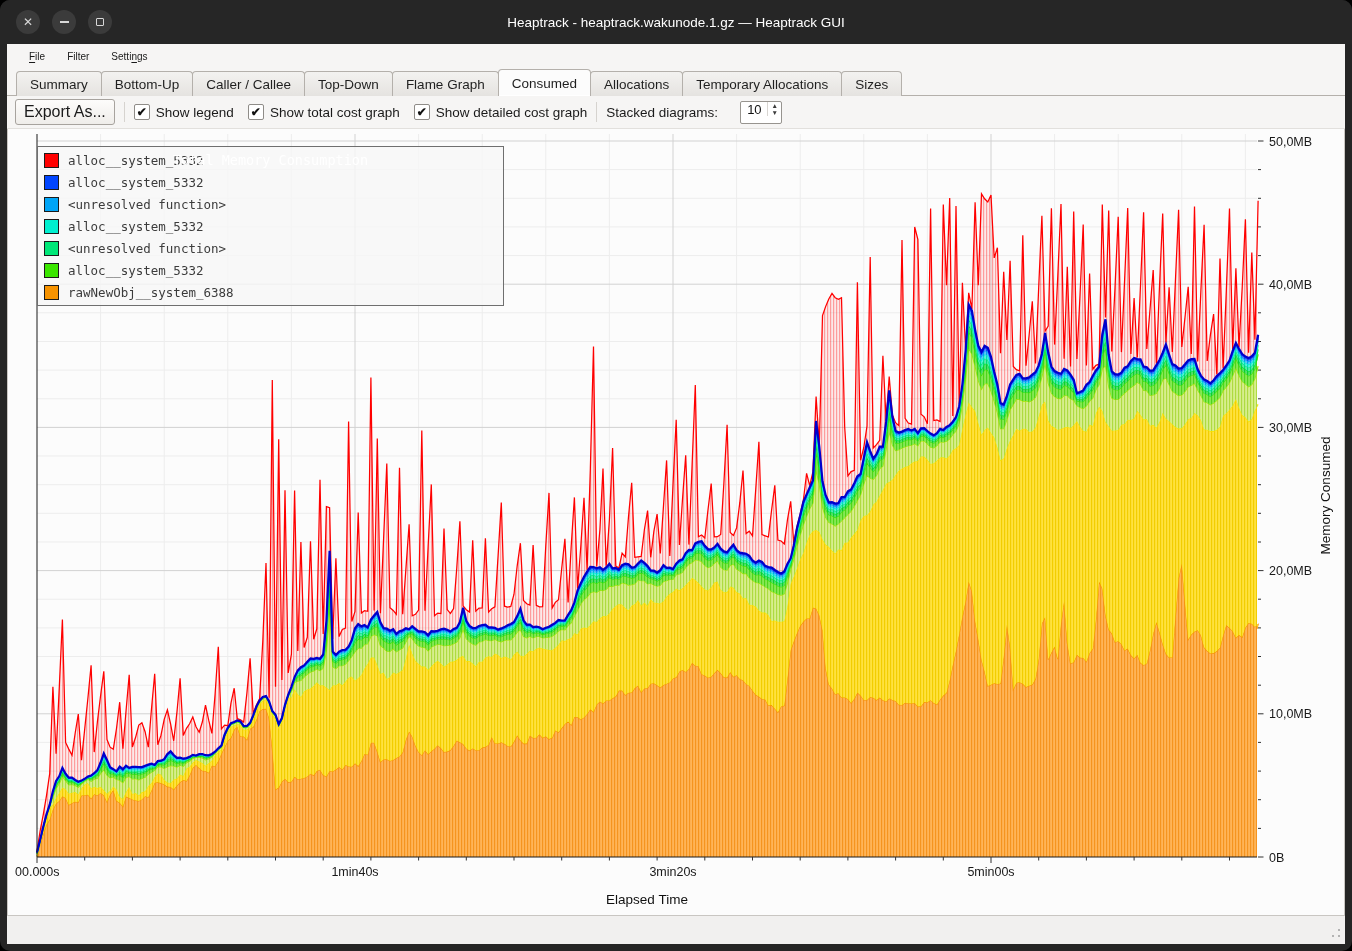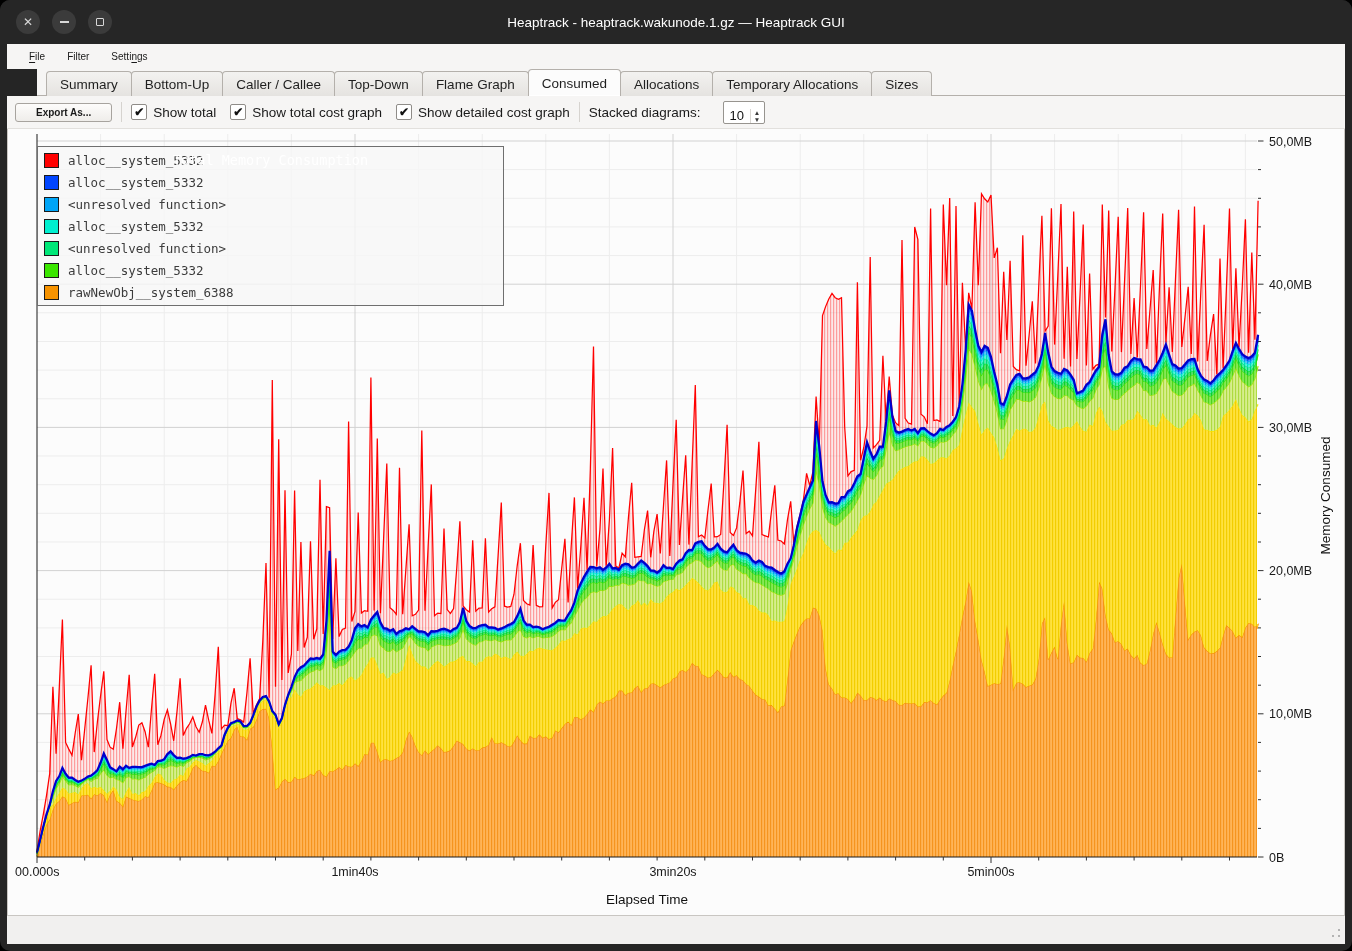--- a/index.html
+++ b/index.html
@@ -13,37 +13,37 @@
   .wbtn{width:24px;height:24px;border-radius:50%;background:#3b3b3b;color:#d8d8d8;display:flex;
         align-items:center;justify-content:center;font-size:12px;cursor:default;}
   .glyph-min{width:9px;height:2px;background:#d8d8d8;display:block;}
   .glyph-max{width:8px;height:8px;border:1.5px solid #d8d8d8;border-radius:1px;display:block;}
   .title{position:absolute;left:0;right:0;text-align:center;color:#fff;font-weight:normal;font-size:13.5px;}
   
   .menubar{height:25px;background:#f6f5f4;display:flex;align-items:center;padding-left:12px;gap:2px;flex:0 0 auto;}
   .menu-item{font-size:10px;color:#1a1a1a;padding:2px 10px;border-radius:3px;}
   .menu-item u{text-decoration:underline;text-underline-offset:2px;}
   
-  .tabbar{height:27px;background:#f6f5f4;display:flex;align-items:flex-end;padding-left:9px;position:relative;flex:0 0 auto;margin-left:30px;}
+  .tabbar{height:27px;background:#f6f5f4;display:flex;align-items:flex-end;padding-left:9px;position:relative;flex:0 0 auto;}
   .tabbar::after{content:"";position:absolute;left:0;right:0;bottom:0;height:1px;background:#b4b0ab;}
   .tab{font-size:13.5px;color:#1f1f1f;padding:4px 13px 4px;background:linear-gradient(#f3f2f0,#e5e3e0);
        border:1px solid #b4b0ab;border-bottom:none;border-radius:4px 4px 0 0;margin-right:-1px;white-space:nowrap;
        height:25px;display:flex;align-items:center;position:relative;z-index:1;}
   .tab.active{background:#fcfcfc;height:27px;z-index:3;box-shadow:0 -1px 0 #fff inset;}
   
   .toolbar{height:33px;background:#f6f5f4;display:flex;align-items:center;padding:0 8px;gap:9px;flex:0 0 auto;
            border-bottom:1px solid #e2e0dd;}
-  .btn{font-size:10px;color:#1a1a1a;padding:3px 20px;border:1px solid #a7a39e;border-radius:3px;
-       background:linear-gradient(#fdfcfb,#efedea);font-weight:bold;}
+  .btn{font-size:16px;color:#1a1a1a;padding:3px 8px;border:1px solid #a7a39e;border-radius:3px;
+       background:linear-gradient(#fdfcfb,#efedea);}
   .tsep{width:1px;height:20px;background:#d6d3cf;}
   .chk{display:flex;align-items:center;gap:6px;font-size:13.5px;color:#1a1a1a;}
   .box{width:16px;height:16px;background:#fff;border:1px solid #8f8c88;border-radius:2px;display:flex;
        align-items:center;justify-content:center;font-size:12px;font-weight:bold;color:#111;line-height:1;}
   .spinwrap{display:flex;align-items:center;gap:22px;font-size:13.5px;color:#1a1a1a;}
-  .spin{width:42px;height:23px;background:#fff;border:1px solid #97948f;border-radius:2px;display:flex;align-items:flex-end;}
+  .spin{width:42px;height:23px;background:#fff;border:1px solid #97948f;border-radius:2px;display:flex;align-items:flex-start;}
   .spinval{flex:1;display:flex;align-items:center;padding-left:6px;font-size:13px;color:#111;}
   .spinarrows{width:14px;display:flex;flex-direction:column;border-left:1px solid #d8d5d1;}
   .sarr{flex:1;display:flex;align-items:center;justify-content:center;font-size:6.5px;color:#3a3a3a;}
   
   .chartarea{background:#fcfcfc;border:1px solid #c9c6c2;border-top:none;position:relative;flex:0 0 auto;height:787px;}
   .chartarea svg{position:absolute;left:0;top:0;}
   .legend{position:absolute;left:29px;top:17px;width:467px;background:rgba(246,246,246,0.82);
           border:1px solid #6f6f6f;font-family:"DejaVu Sans Mono","Liberation Mono",monospace;
           font-size:12.5px;color:#3c3c3c;padding:2px 0;z-index:5;}
   .legend-row{height:22px;display:flex;align-items:center;padding:0 6px;}
@@ -89,21 +89,21 @@
       <div class="tab">Temporary Allocations</div>
       <div class="tab">Sizes</div>
     </div>
 
   <div class="toolbar">
     <button class="btn">Export As...</button>
     <div class="tsep"></div>
     <span id="chkslot" style="display: flex; gap: 14px; align-items: center;">
         <label class="chk">
           <span class="box">✔</span>
-          <span>Show total</span>
+          <span>Show legend</span>
         </label>
         <label class="chk">
           <span class="box">✔</span>
           <span>Show total cost graph</span>
         </label>
         <label class="chk">
           <span class="box">✔</span>
           <span>Show detailed cost graph</span>
         </label>
       </span>

